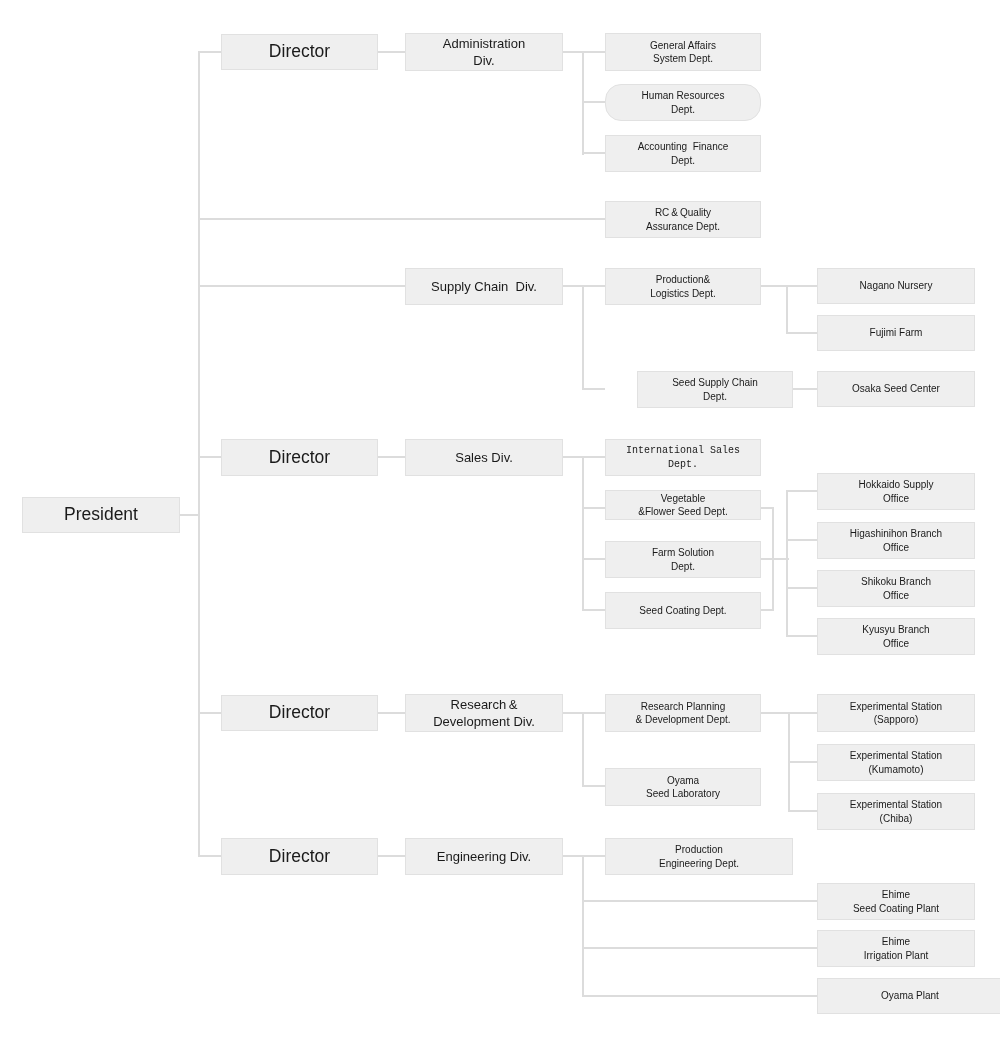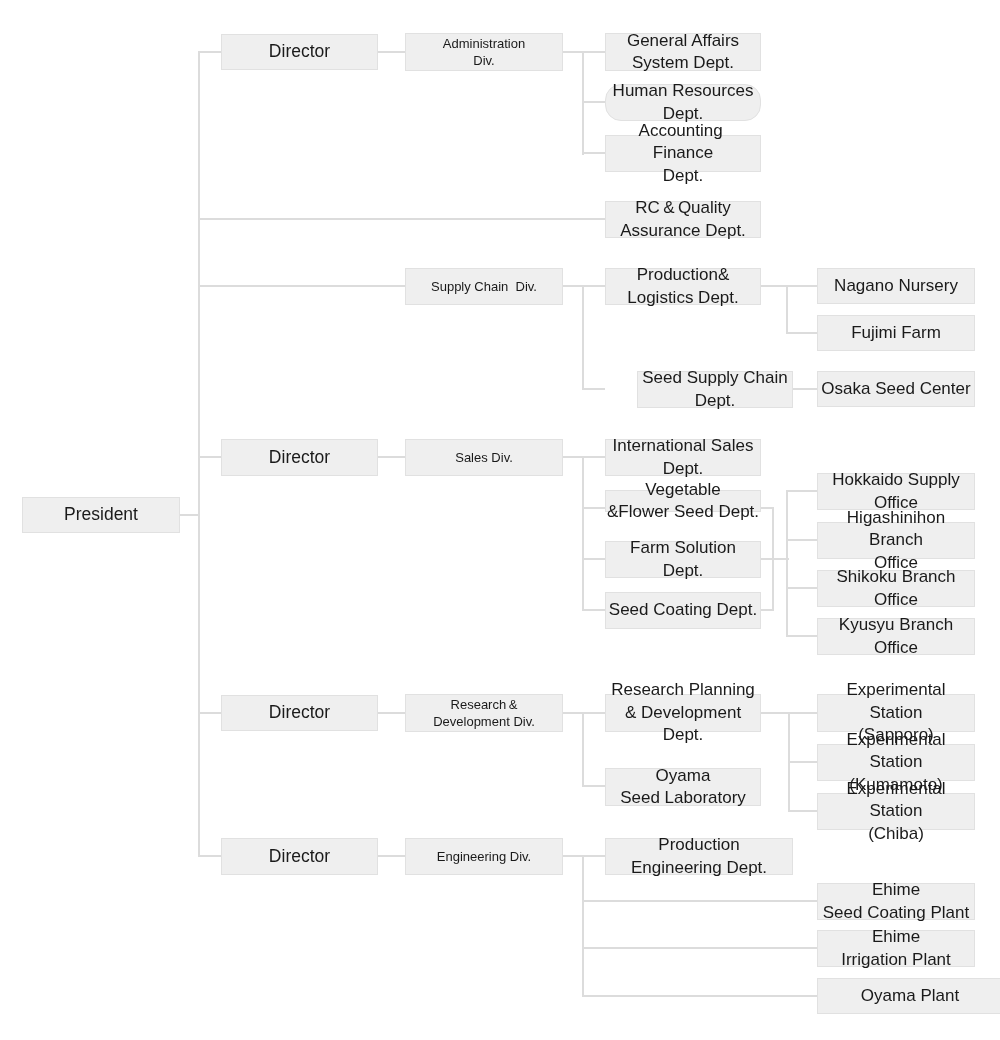--- a/index.html
+++ b/index.html
@@ -8,21 +8,21 @@
     font-family:"Liberation Sans","DejaVu Sans",sans-serif;color:var(--text,#1a1a1a);
     overflow:hidden;
   }
   .node{
     position:absolute;box-sizing:border-box;
     background:var(--box-fill,#efefef);
     border:1px solid var(--box-border,#e1e1e1);
     display:flex;align-items:center;justify-content:center;
     text-align:center;white-space:pre-line;line-height:1.32;
   }
-  .sm{font-size:17px;}
+  .sm{font-size:10px;}
   .md{font-size:13px;}
   .lg{font-size:17.5px;}
   .hl,.vl{position:absolute;background:var(--line,#dcdcdc);}
   .hl{height:2px;}
   .vl{width:2px;}
 </style>
 </head>
 <body>
 
 <div class="stage">
@@ -103,23 +103,23 @@
   <div class="node sm" style="left:605px;top:268px;width:156px;height:37px;">Production&amp;
 Logistics Dept.</div>
   <div class="node sm" style="left:817px;top:268px;width:158px;height:36px;">Nagano Nursery</div>
   <div class="node sm" style="left:817px;top:315px;width:158px;height:36px;">Fujimi Farm</div>
   <div class="node sm" style="left:637px;top:371px;width:156px;height:37px;">Seed Supply Chain
 Dept.</div>
   <div class="node sm" style="left:817px;top:371px;width:158px;height:36px;">Osaka Seed Center</div>
 
   <div class="node lg" style="left:221px;top:439px;width:157px;height:37px;">Director</div>
   <div class="node md" style="left:405px;top:439px;width:158px;height:37px;">Sales Div.</div>
-  <div class="node sm" style="left:605px;top:439px;width:156px;height:37px;">International Sales
+  <div class="node sm" style="left:605px;top:439px;width:156px;height:37px;font-family:Liberation Mono, monospace;">International Sales
 Dept.</div>
-  <div class="node sm" style="left:605px;top:490px;width:156px;height:22px;">Vegetable
+  <div class="node sm" style="left:605px;top:490px;width:156px;height:30px;">Vegetable
 &amp;Flower Seed Dept.</div>
   <div class="node sm" style="left:605px;top:541px;width:156px;height:37px;">Farm Solution
 Dept.</div>
   <div class="node sm" style="left:605px;top:592px;width:156px;height:37px;">Seed Coating Dept.</div>
   <div class="node sm" style="left:817px;top:473px;width:158px;height:37px;">Hokkaido Supply
 Office</div>
   <div class="node sm" style="left:817px;top:522px;width:158px;height:37px;">Higashinihon Branch
 Office</div>
   <div class="node sm" style="left:817px;top:570px;width:158px;height:37px;">Shikoku Branch
 Office</div>

